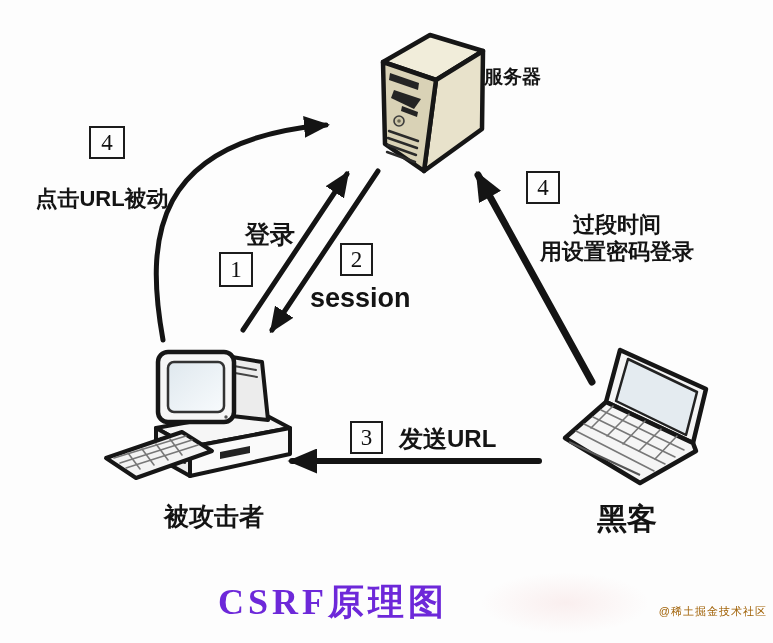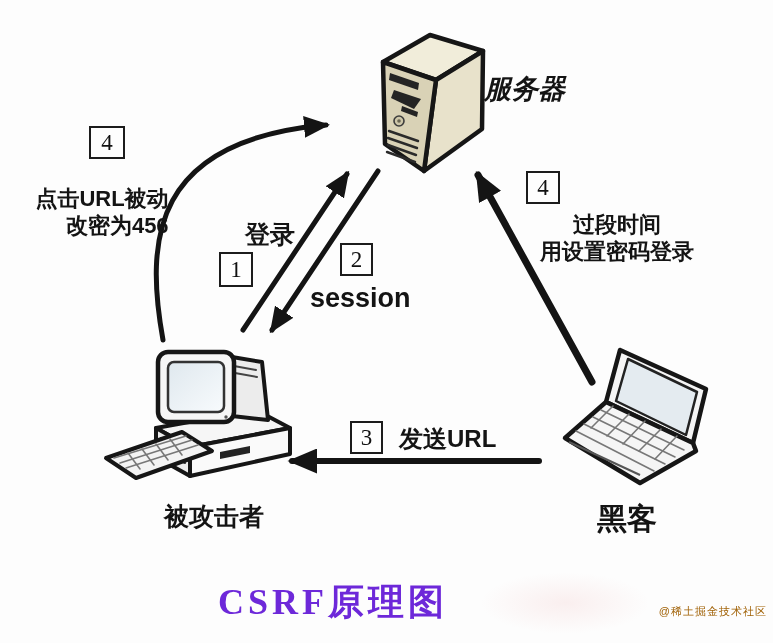--- a/index.html
+++ b/index.html
@@ -29,21 +29,21 @@
   .b2{left:340px;top:243px;width:33px;height:33px;}
   .b3{left:350px;top:421px;width:33px;height:33px;}
   .b4R{left:526px;top:171px;width:34px;height:33px;}
 
   
   .lbl{
     position:absolute;
     font-weight:bold;color:#141414;
     white-space:nowrap;
   }
-  .server-label{left:484px;top:71px;font-size:27px;font-style:italic;}
+  .server-label{left:484px;top:64px;font-size:19px;}
   .login-label{left:245px;top:218px;font-size:25px;}
   .session-label{left:310px;top:283px;font-size:27px;font-family:"Liberation Sans","DejaVu Sans",sans-serif;}
   .sendurl-label{left:391px;top:423px;font-size:24px;margin-left:8px;}
   .victim-label{left:214px;top:500px;font-size:25px;transform:translateX(-50%);}
   .hacker-label{left:627px;top:499px;font-size:30px;transform:translateX(-50%);}
   .step4-left-text{
     left:102px;top:185px;transform:translateX(-50%);
     font-size:22px;line-height:27px;text-align:right;
   }
   .step4-right-text{
@@ -189,21 +189,20 @@
     <span>3</span>
   </div>
   <div class="numbox b4R">
     <span>4</span>
   </div>
 
   <div class="lbl server-label">服务器</div>
 
   <div class="lbl step4-left-text">
     <div>点击URL被动</div>
-    <div>改密为456</div>
   </div>
 
   <div class="lbl login-label">登录</div>
 
   <div class="lbl step4-right-text">
     <div>过段时间</div>
     <div>用设置密码登录</div>
   </div>
 
   <div class="lbl session-label">session</div>

